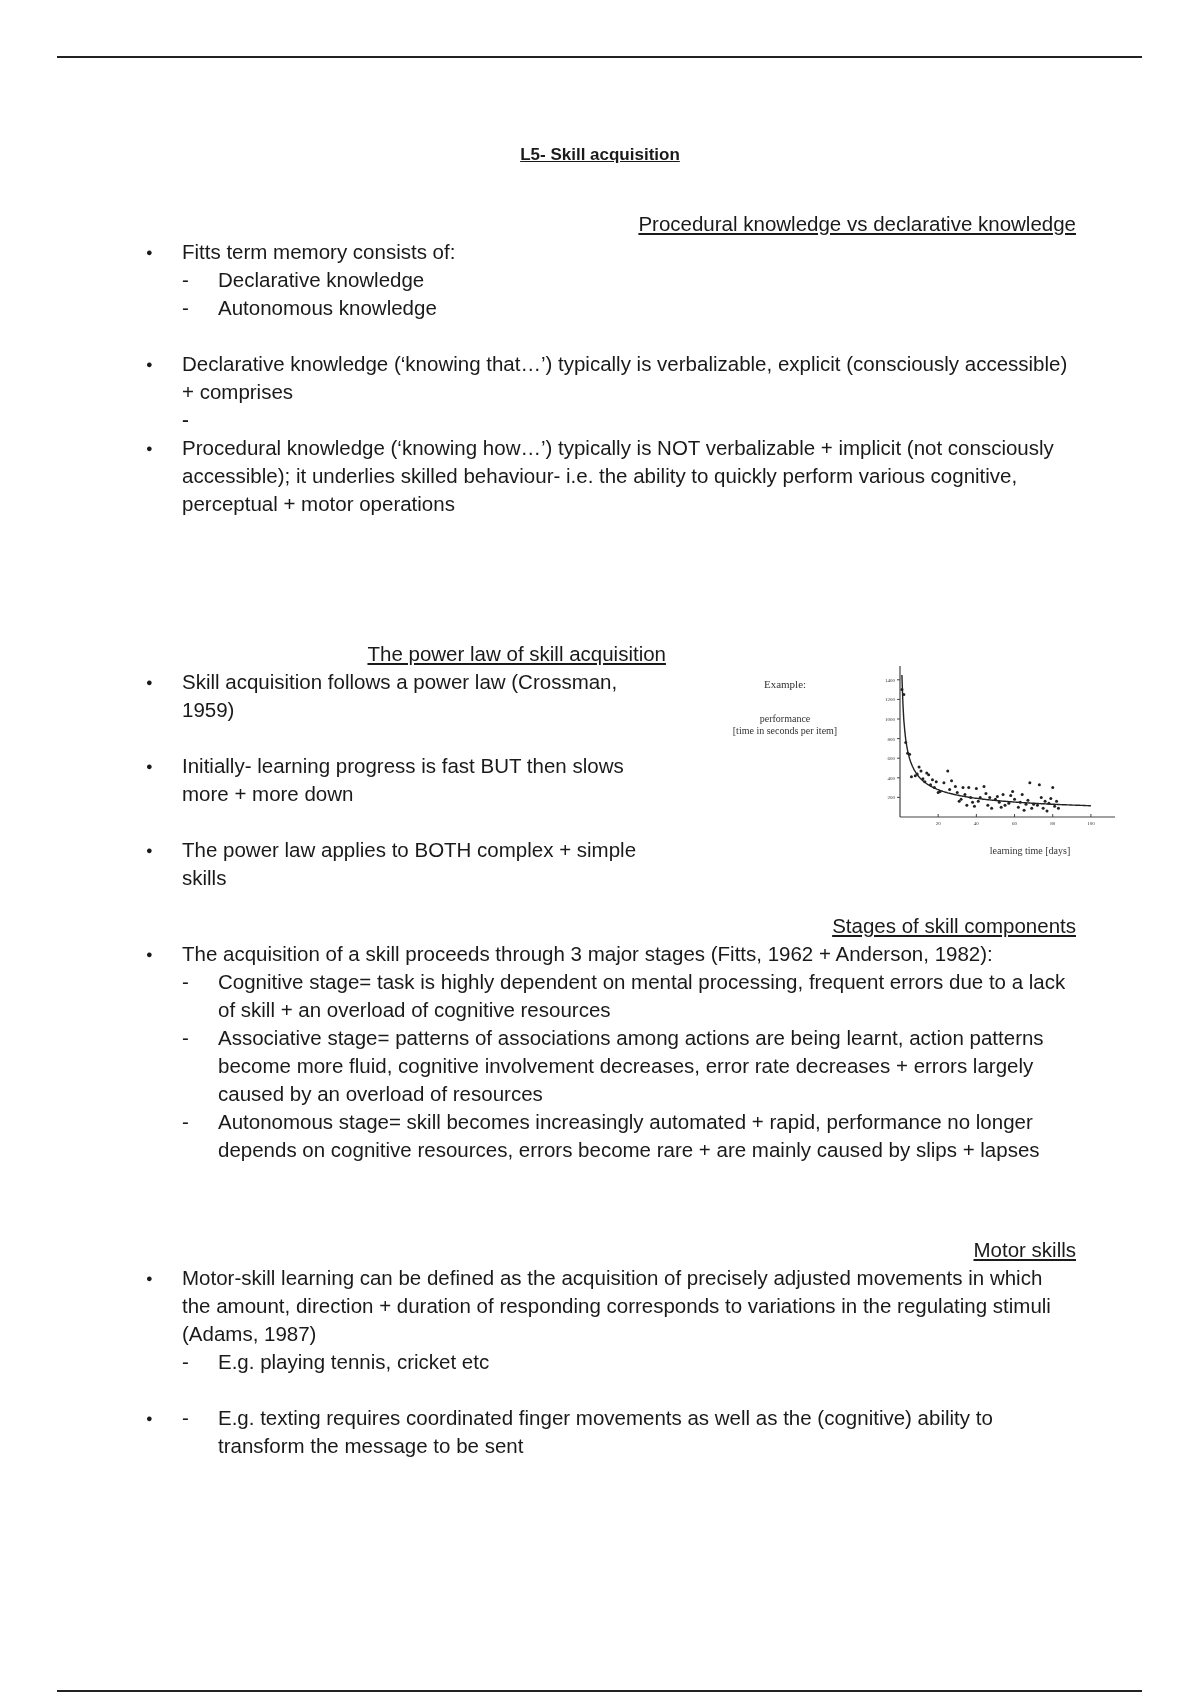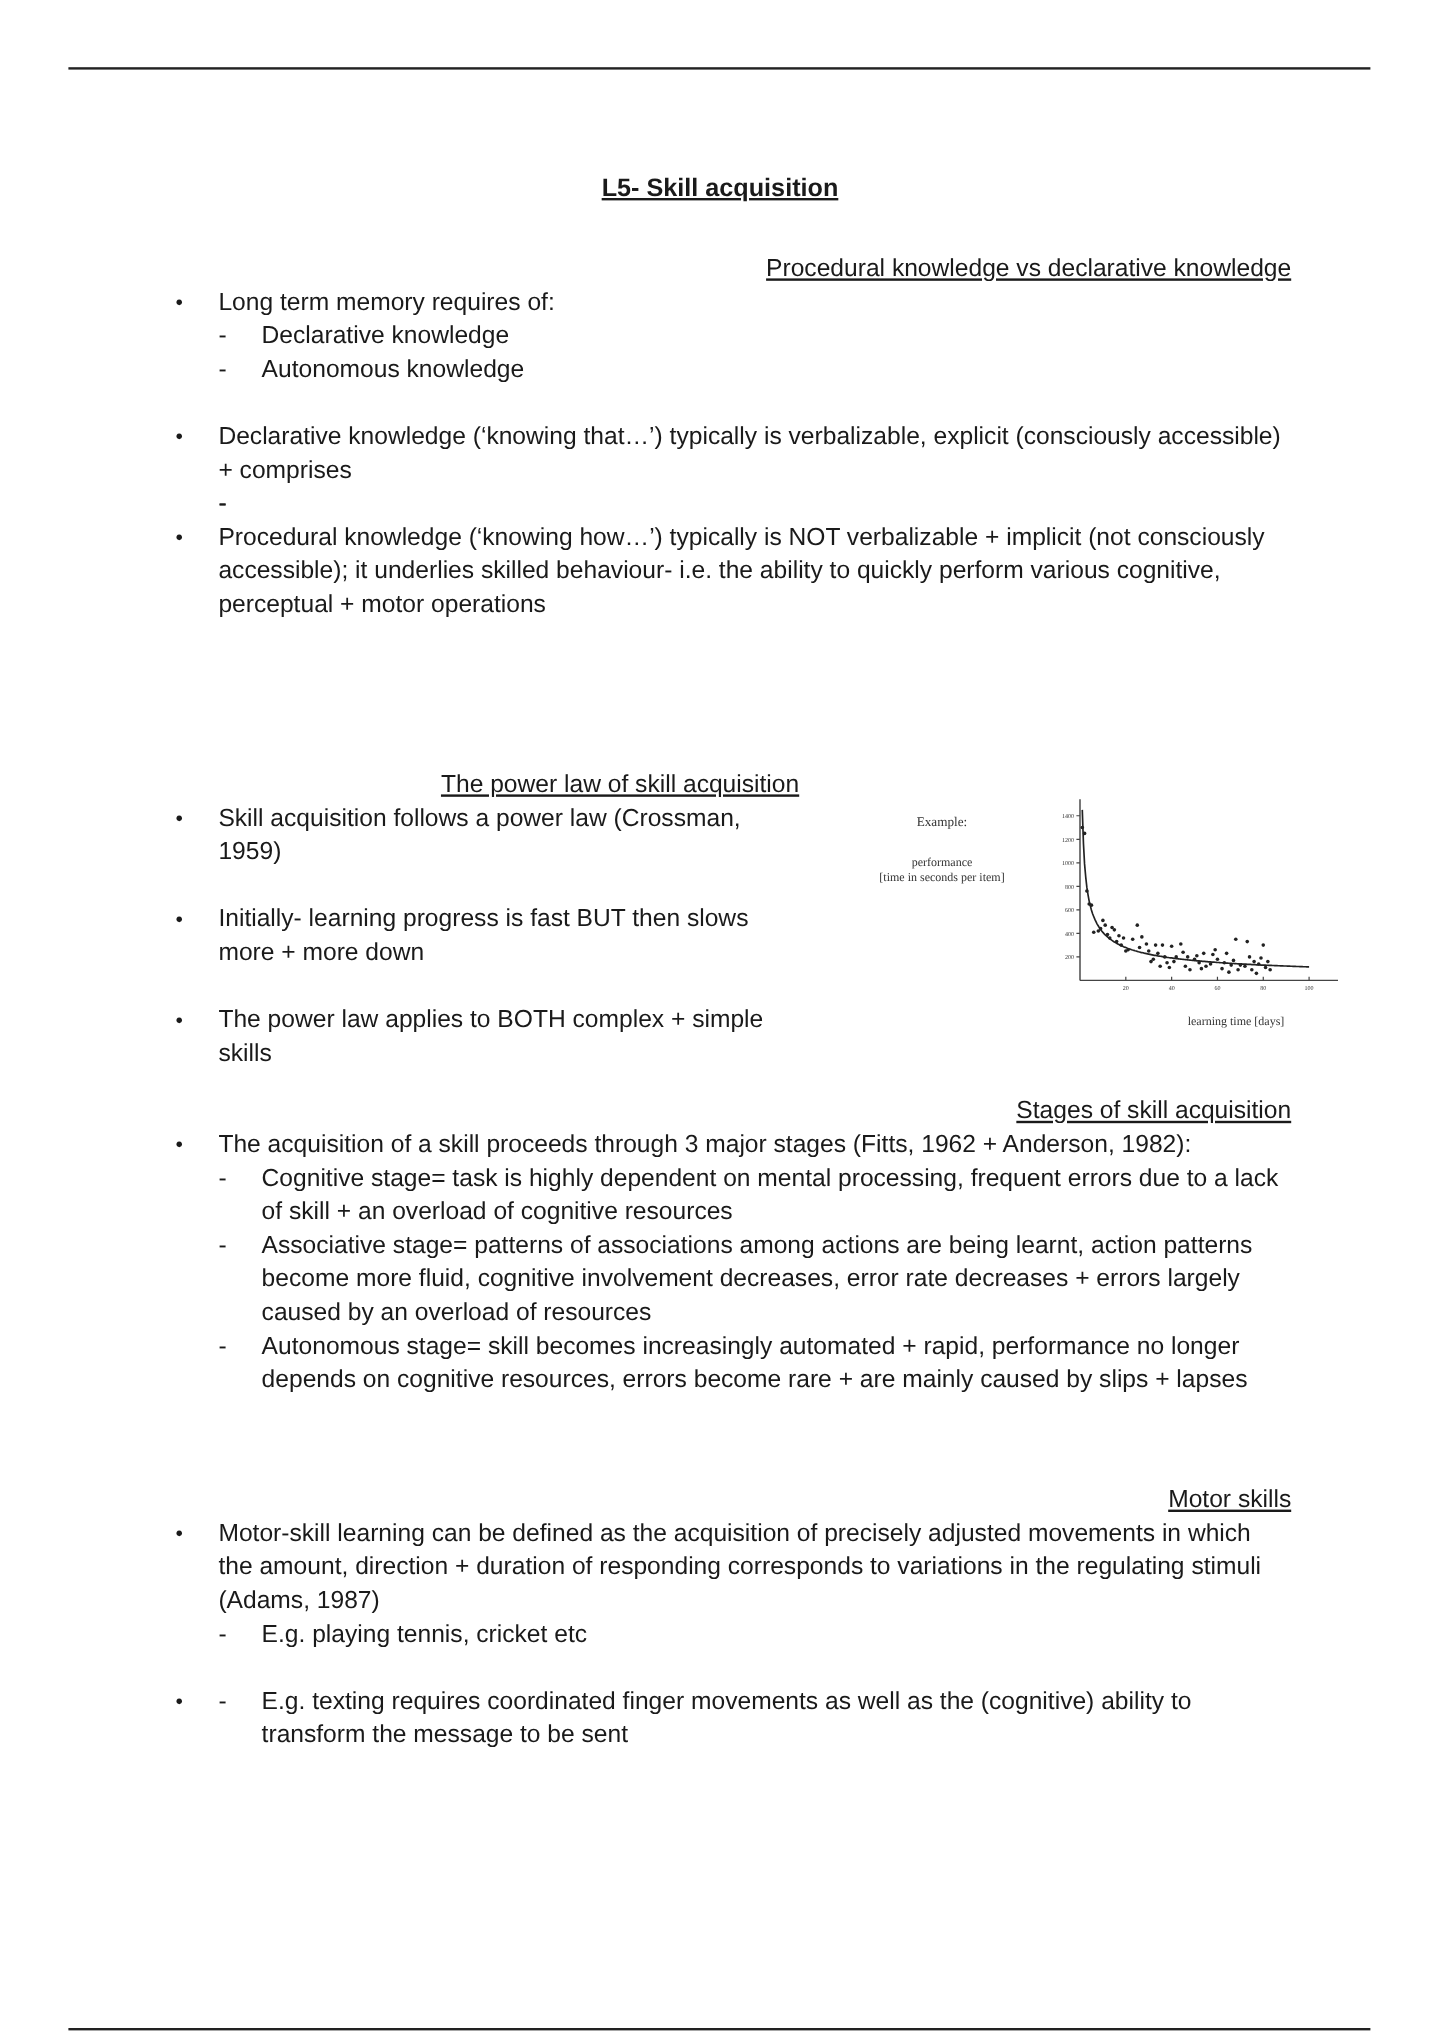--- a/index.html
+++ b/index.html
@@ -2,21 +2,21 @@
 <html><head>
   <meta charset="utf-8">
   <style>
     html, body { margin: 0; padding: 0; background: #ffffff; }
     body { width: 1200px; height: 1700px; position: relative; overflow: hidden;
            font-family: "Liberation Sans", sans-serif; color: #1a1a1a; }
     .rule { position: absolute; left: 57px; width: 1085px; height: 2px; background: #222; }
     .rule.top { top: 56px; }
     .rule.bottom { top: 1690px; }
     .title { position: absolute; top: 145px; left: 0; width: 1200px; text-align: center;
-             font-weight: bold; font-size: 21px; text-decoration: underline; }
+             font-weight: bold; font-size: 17px; text-decoration: underline; }
     .title span { position: relative; left: 0; }
     .section { position: absolute; left: 146px; width: 930px; font-size: 20.5px; line-height: 28px; }
     .heading { text-decoration: underline; text-align: right; }
     .bullet { position: relative; padding-left: 36px; }
     .bullet .dot { position: absolute; left: 0; top: 0; width: 36px; font-size: 18px; }
     .dash { position: relative; padding-left: 72px; }
     .dash .mark { position: absolute; left: 36px; top: 0; width: 36px; }
     .gap { height: 28px; }
     .narrow { width: 520px; }
     #chart { position: absolute; left: 715px; top: 662px; width: 405px; height: 200px; }
@@ -27,40 +27,40 @@
 
 <div class="rule top"></div>
 
 <div class="title">
   <span>L5- Skill acquisition</span>
 </div>
 
 <div id="content">
     <div class="section" style="top: 210px;">
       <div class="heading">Procedural knowledge vs declarative knowledge</div>
-      <div class="bullet"><span class="dot" style="font-size: 11px; top: 0px; line-height: 28px;">●</span><span>Long term memory requires of:</span></div>
+      <div class="bullet"><span class="dot" style="font-size: 11px; top: 0px; line-height: 28px;">●</span><span>Fitts term memory consists of:</span></div>
       <div class="dash"><span class="mark">-</span><span>Declarative knowledge</span></div>
       <div class="dash"><span class="mark">-</span><span>Autonomous knowledge</span></div>
       <div class="gap"></div>
       <div class="bullet"><span class="dot" style="font-size: 11px; top: 0px; line-height: 28px;">●</span><span>Declarative knowledge (‘knowing that…’) typically is verbalizable, explicit (consciously accessible) + comprises</span></div>
       <div class="dash"><span class="mark">-</span></div>
       <div class="dash"><span class="mark">-</span></div>
       <div class="gap"></div>
       <div class="bullet"><span class="dot" style="font-size: 11px; top: 0px; line-height: 28px;">●</span><span>Procedural knowledge (‘knowing how…’) typically is NOT verbalizable + implicit (not consciously accessible); it underlies skilled behaviour- i.e. the ability to quickly perform various cognitive, perceptual + motor operations</span></div>
     </div>
     <div class="section narrow" style="top: 640px;">
       <div class="heading">The power law of skill acquisition</div>
       <div class="bullet"><span class="dot" style="font-size: 11px; top: 0px; line-height: 28px;">●</span><span>Skill acquisition follows a power law (Crossman, 1959)</span></div>
       <div class="gap"></div>
       <div class="bullet"><span class="dot" style="font-size: 11px; top: 0px; line-height: 28px;">●</span><span>Initially- learning progress is fast BUT then slows more + more down</span></div>
       <div class="gap"></div>
       <div class="bullet"><span class="dot" style="font-size: 11px; top: 0px; line-height: 28px;">●</span><span>The power law applies to BOTH complex + simple skills</span></div>
     </div>
     <div class="section" style="top: 912px;">
-      <div class="heading">Stages of skill acquisition</div>
+      <div class="heading">Stages of skill components</div>
       <div class="bullet"><span class="dot" style="font-size: 11px; top: 0px; line-height: 28px;">●</span><span>The acquisition of a skill proceeds through 3 major stages (Fitts, 1962 + Anderson, 1982):</span></div>
       <div class="dash"><span class="mark">-</span><span>Cognitive stage= task is highly dependent on mental processing, frequent errors due to a lack of skill + an overload of cognitive resources</span></div>
       <div class="dash"><span class="mark">-</span><span>Associative stage= patterns of associations among actions are being learnt, action patterns become more fluid, cognitive involvement decreases, error rate decreases + errors largely caused by an overload of resources</span></div>
       <div class="dash"><span class="mark">-</span><span>Autonomous stage= skill becomes increasingly automated + rapid, performance no longer depends on cognitive resources, errors become rare + are mainly caused by slips + lapses</span></div>
     </div>
     <div class="section" style="top: 1236px;">
       <div class="heading">Motor skills</div>
       <div class="bullet"><span class="dot" style="font-size: 11px; top: 0px; line-height: 28px;">●</span><span>Motor-skill learning can be defined as the acquisition of precisely adjusted movements in which the amount, direction + duration of responding corresponds to variations in the regulating stimuli (Adams, 1987)</span></div>
       <div class="dash"><span class="mark">-</span><span>E.g. playing tennis, cricket etc</span></div>
       <div class="gap"></div>

